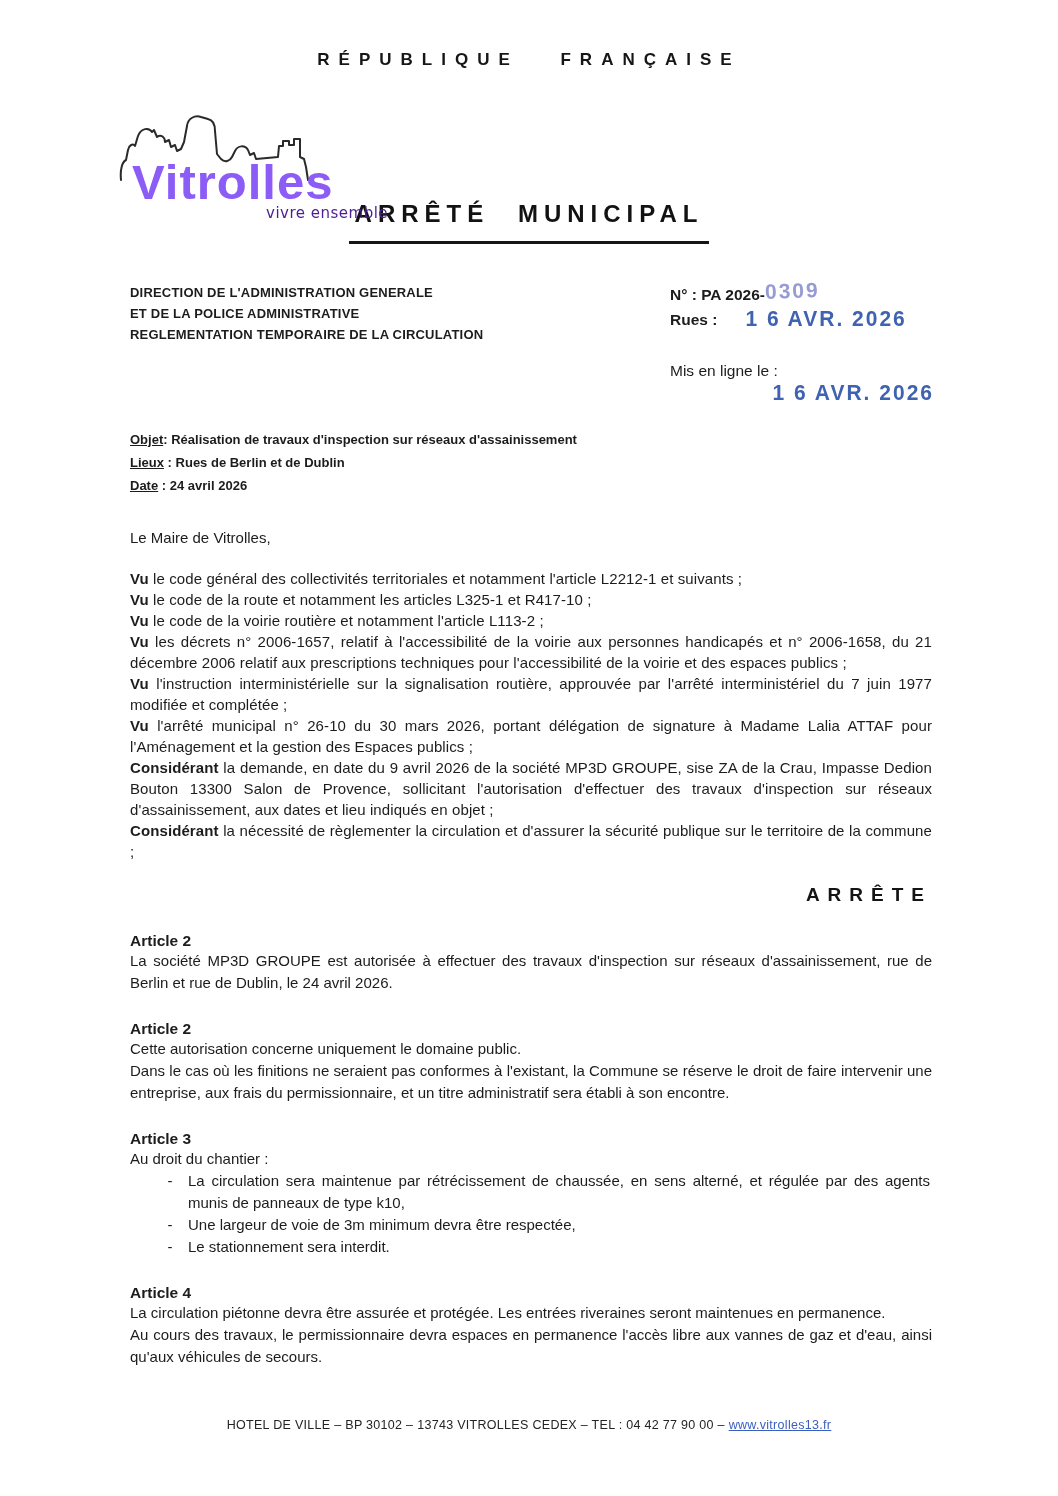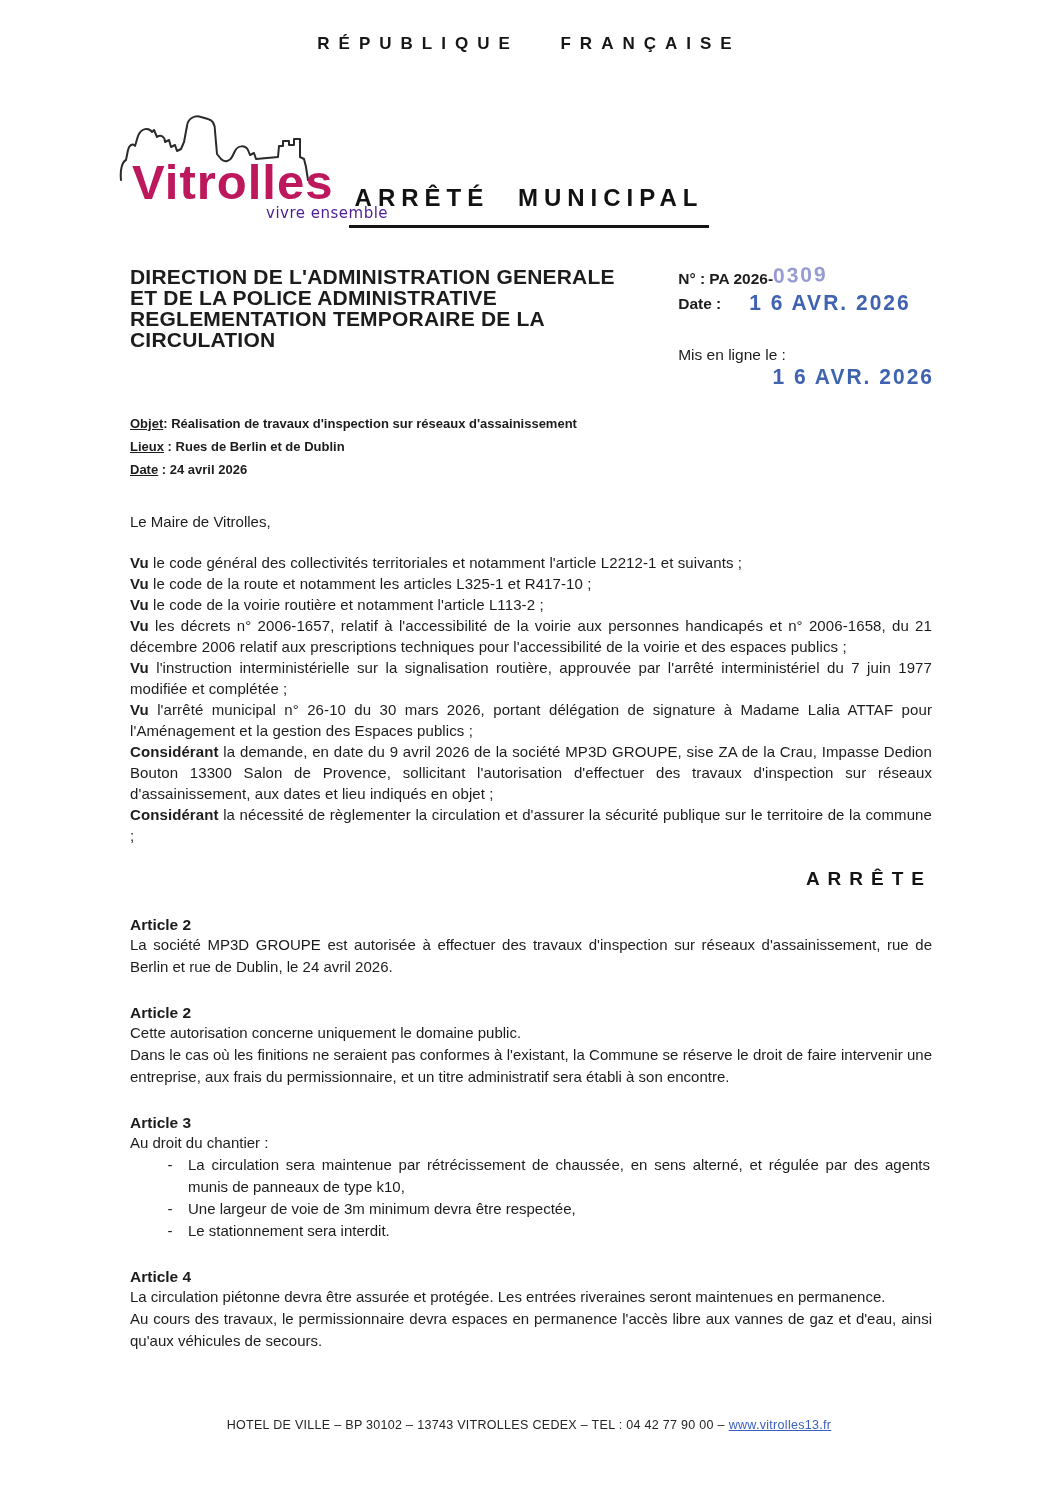--- a/index.html
+++ b/index.html
@@ -6,40 +6,40 @@
   .page{
     position:relative;
     width:1058px;height:1496px;
     background:#fff;
     font-family:"Liberation Sans",sans-serif;
     color:#1c1c1c;
     overflow:hidden;
   }
   
   .republique{
-    padding-top:34px;
+    padding-top:50px;
     text-align:center;
     font-size:17px;
     font-weight:600;
     letter-spacing:9px;
     word-spacing:28px;
     color:#161616;
   }
   
   .logo{
     position:absolute;
     left:118px;top:112px;
     width:290px;height:112px;
   }
   .logo .skyline{position:absolute;left:0;top:0;}
   .logo .wordmark{
     position:absolute;left:14px;top:42px;
     font-size:49px;font-weight:700;
     letter-spacing:1px;
-    color:#be185d;
+    color:#8b5cf6;
   }
   .logo .tagline{
     position:absolute;left:148px;top:92px;
     font-family:"DejaVu Sans",sans-serif;
     font-size:15px;color:#4c1d95;letter-spacing:0.5px;
   }
   
   .title-wrap{ text-align:center; margin-top:130px; padding-top:0; }
   .main-title{
     display:inline-block;
@@ -47,21 +47,21 @@
     letter-spacing:6px;word-spacing:16px;
     border-bottom:3px solid #151515;
     padding:0 6px 13px 6px;
     color:#121212;
   }
   
   .header-row{
     display:flex;justify-content:space-between;
     margin:38px 120px 0 130px;
   }
-  .direction{ font-size:21px; line-height:21px; font-weight:600; letter-spacing:0.2px; }
+  .direction{ font-size:13px; line-height:21px; font-weight:600; letter-spacing:0.2px; }
   .refblock{ width:268px; font-size:15.5px; line-height:21px; }
   .ref-line{ white-space:nowrap; }
   .ref-label{ font-weight:600; }
   .handwritten{
     display:inline-block;
     color:#979bd3;
     font-size:21px;
     letter-spacing:2px;
     transform:rotate(-2deg) translateY(-2px);
     font-weight:600;
@@ -134,21 +134,21 @@
     <div class="direction">
       <div>DIRECTION DE L'ADMINISTRATION GENERALE</div>
       <div>ET DE LA POLICE ADMINISTRATIVE</div>
       <div>REGLEMENTATION TEMPORAIRE DE LA CIRCULATION</div>
     </div>
     <div class="refblock">
       <div class="ref-line">
         <span class="ref-label">N° : PA 2026-</span><span class="handwritten">0309</span>
       </div>
       <div class="ref-line date-line">
-        <span class="ref-label">Date :</span><span class="stamp">1 6 AVR. 2026</span>
+        <span class="ref-label">Rues :</span><span class="stamp">1 6 AVR. 2026</span>
       </div>
       <div class="ref-line online-label">Mis en ligne le :</div>
       <div class="online-stamp-wrap">
         <span class="stamp">1 6 AVR. 2026</span>
       </div>
     </div>
   </div>
 
   <div class="subject">
     <div><span class="u">Objet</span><span>:</span> <span>Réalisation de travaux d'inspection sur réseaux d'assainissement</span></div>

